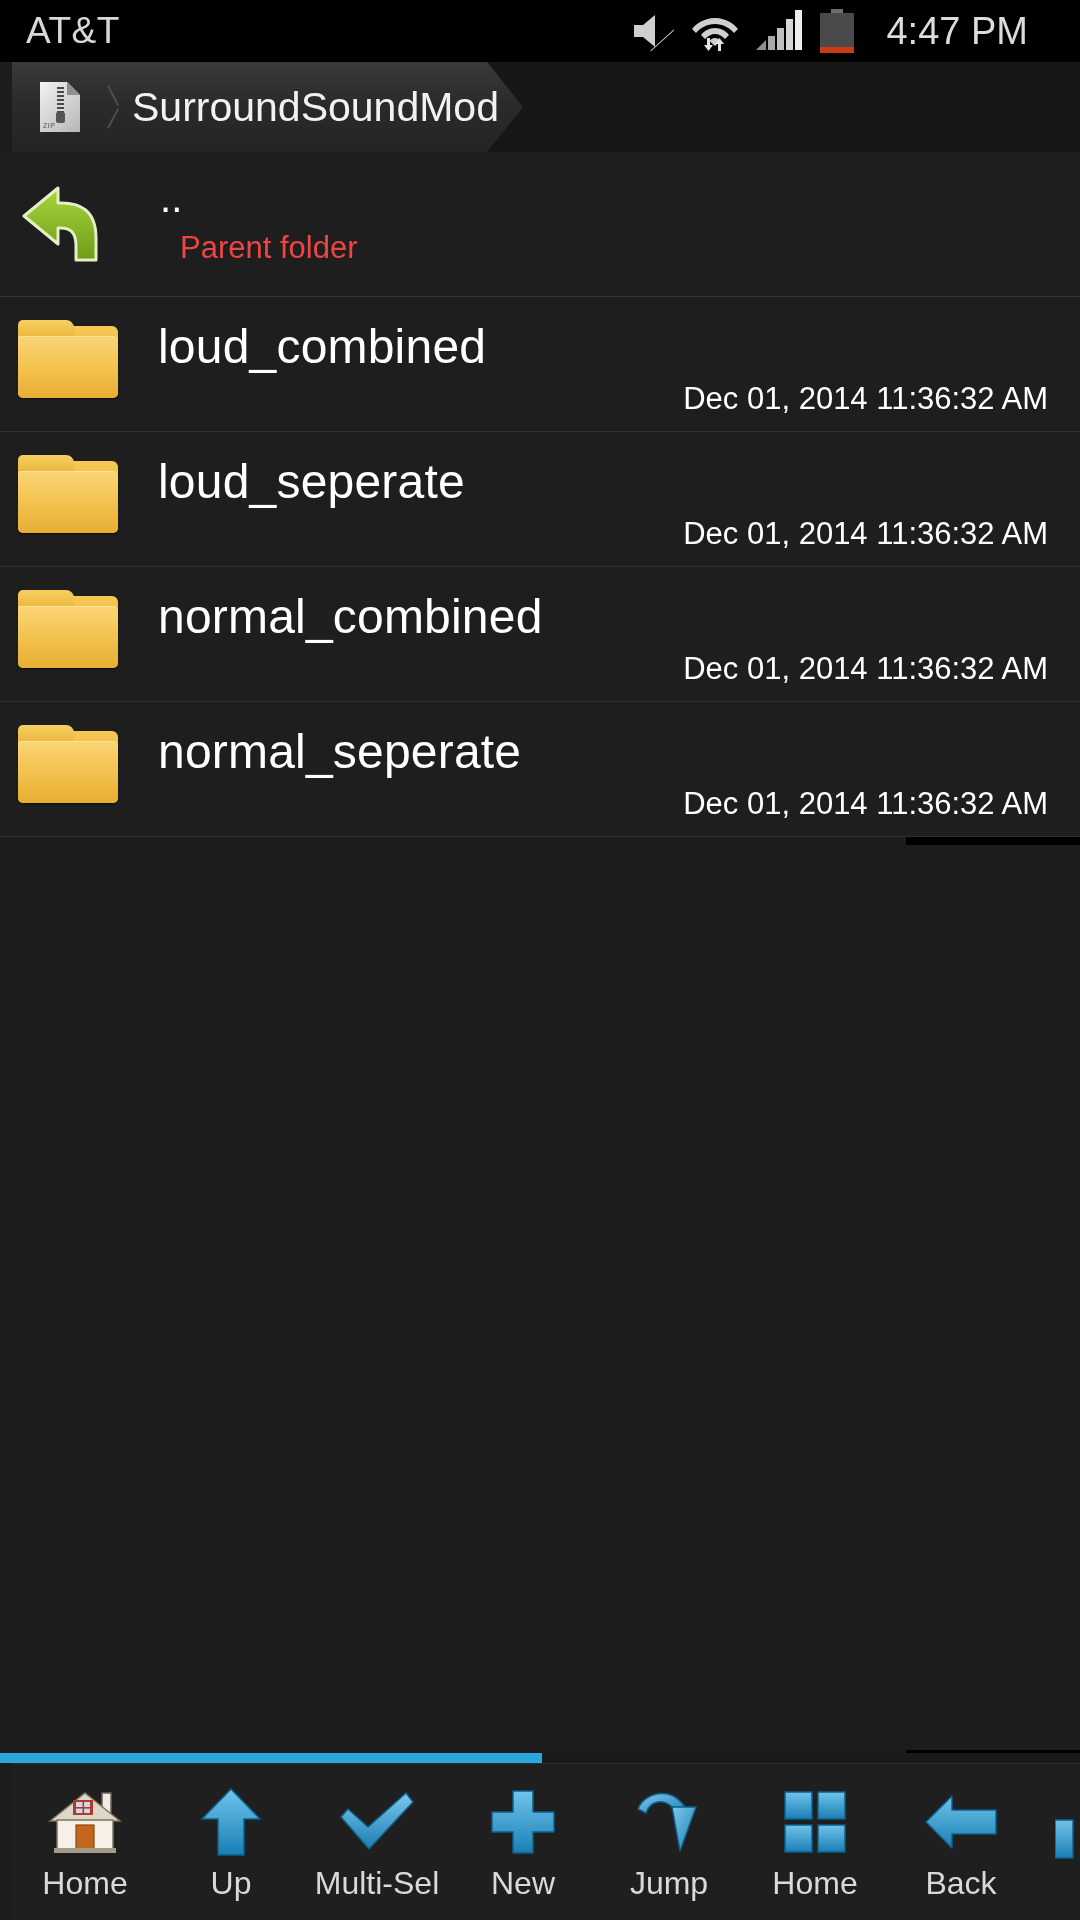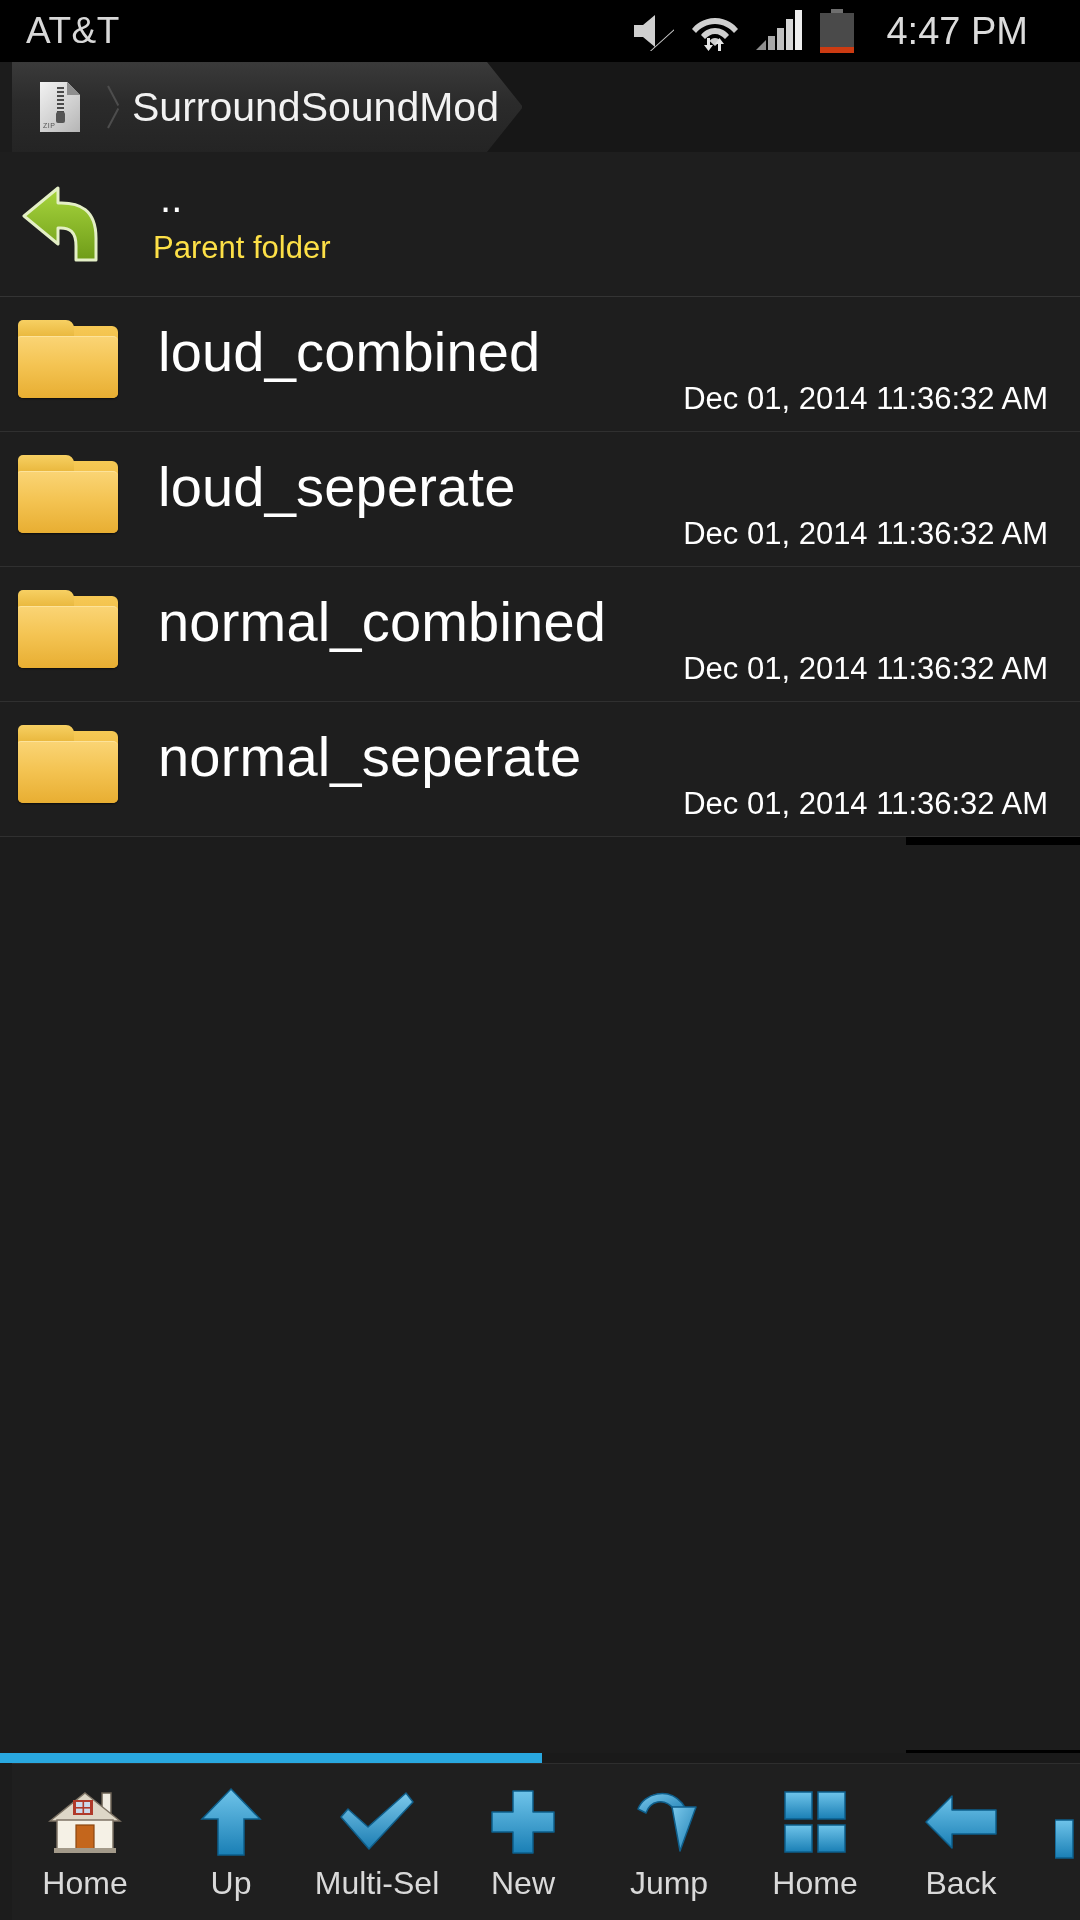--- a/index.html
+++ b/index.html
@@ -93,26 +93,26 @@
     background:linear-gradient(to bottom,#fad474 0%, #f4c453 45%, #e8ae32 100%);
     border-radius:3px 5px 5px 5px;
     border-top:1px solid #fde39a;
   }
   
   .parent-arrow{ position:relative; width:104px; height:86px; }
   .parent-arrow svg{ display:block; }
 
   .row-name{
     position:absolute; left:158px; top:22px;
-    color:#ffffff; font-size:56px; letter-spacing:.2px; white-space:nowrap;
+    color:#ffffff; font-size:48px; letter-spacing:.2px; white-space:nowrap;
   }
   .row.parent .row-name{ font-size:40px; top:24px; left:160px; }
   .row-sub{
-    position:absolute; left:153px; top:78px;
-    color:#fde047; font-size:31px; white-space:nowrap;
+    position:absolute; left:180px; top:78px;
+    color:#ef4444; font-size:31px; white-space:nowrap;
   }
   .row-date{
     position:absolute; right:32px; bottom:14px;
     color:#ffffff; font-size:31px; white-space:nowrap;
   }
 
   
   .empty-area{ position:absolute; left:0; top:845px; width:1080px; height:905px; background:#1c1c1c; }
 
   

